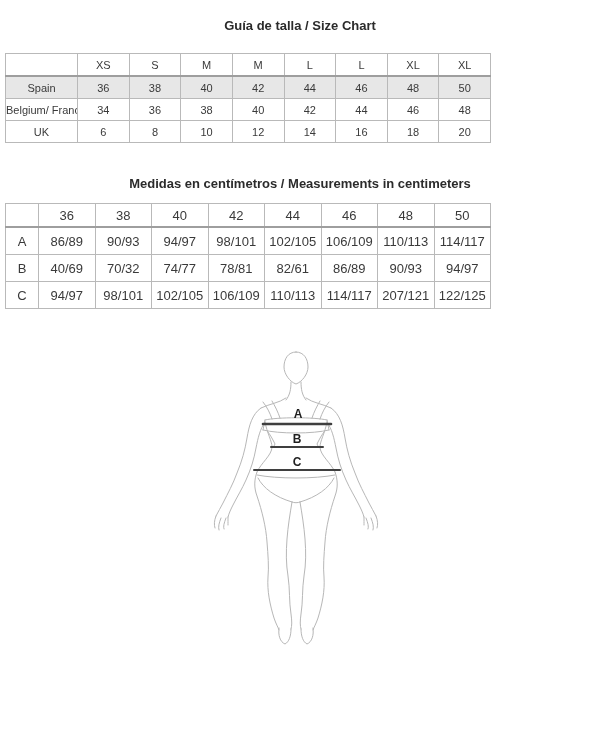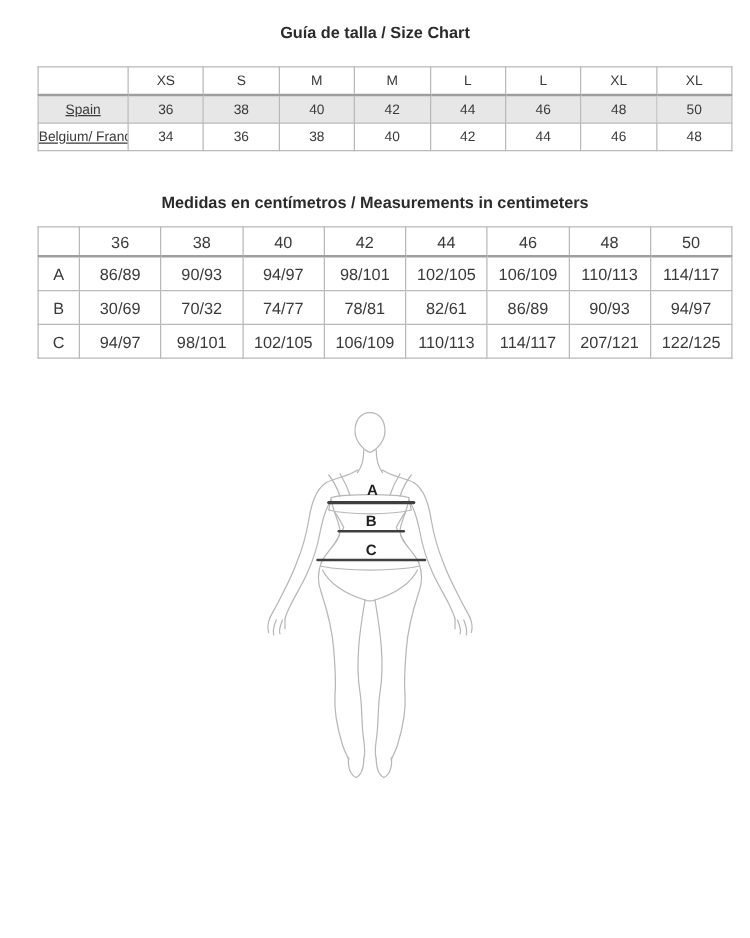--- a/index.html
+++ b/index.html
@@ -22,39 +22,39 @@
     text-align:center;
     font-size:13px;
     font-weight:700;
     color:var(--title);
     line-height:16px;
   }
   .page-title.second{margin-top:33px;}
   table{
     border-collapse:collapse;
     table-layout:fixed;
-    width:556px;
-    margin-left:30px;
+    width:486px;
+    margin-left:5px;
     border:1px solid var(--border);
   }
   #size-table{margin-top:19px;}
   #size-table th,#size-table td{
     border:1px solid var(--border);
     height:21px;
     font-size:11px;
     font-weight:400;
     text-align:center;
     vertical-align:middle;
     color:var(--text);
     padding:0;
     overflow:hidden;
     white-space:nowrap;
   }
   #size-table thead th{border-bottom:2px solid var(--header-rule);}
-  #size-table .label-col{width:71px;text-decoration:underline;}
+  #size-table .label-col{width:71px;}
   #size-table tr.highlight td{background:var(--row-highlight);}
   #measure-table{margin-top:11px;}
   #measure-table th,#measure-table td{
     border:1px solid var(--border);
     font-size:13px;
     font-weight:400;
     text-align:center;
     vertical-align:middle;
     color:var(--text);
     padding:0;
@@ -123,20 +123,31 @@
         <td class="label-col">Belgium/ France</td>
         <td>34</td>
         <td>36</td>
         <td>38</td>
         <td>40</td>
         <td>42</td>
         <td>44</td>
         <td>46</td>
         <td>48</td>
       </tr>
+      <tr>
+        <td class="label-col">UK</td>
+        <td>6</td>
+        <td>8</td>
+        <td>10</td>
+        <td>12</td>
+        <td>14</td>
+        <td>16</td>
+        <td>18</td>
+        <td>20</td>
+      </tr>
     </tbody>
 </table>
 
 <h1 class="page-title second">Medidas en centímetros / Measurements in centimeters</h1>
 
 <table id="measure-table">
   <thead>
       <tr>
         <th class="label-col"></th>
         <th>36</th>
@@ -156,21 +167,21 @@
         <td>90/93</td>
         <td>94/97</td>
         <td>98/101</td>
         <td>102/105</td>
         <td>106/109</td>
         <td>110/113</td>
         <td>114/117</td>
       </tr>
       <tr>
         <td class="label-col">B</td>
-        <td>30/69</td>
+        <td>40/69</td>
         <td>70/32</td>
         <td>74/77</td>
         <td>78/81</td>
         <td>82/61</td>
         <td>86/89</td>
         <td>90/93</td>
         <td>94/97</td>
       </tr>
       <tr>
         <td class="label-col">C</td>

